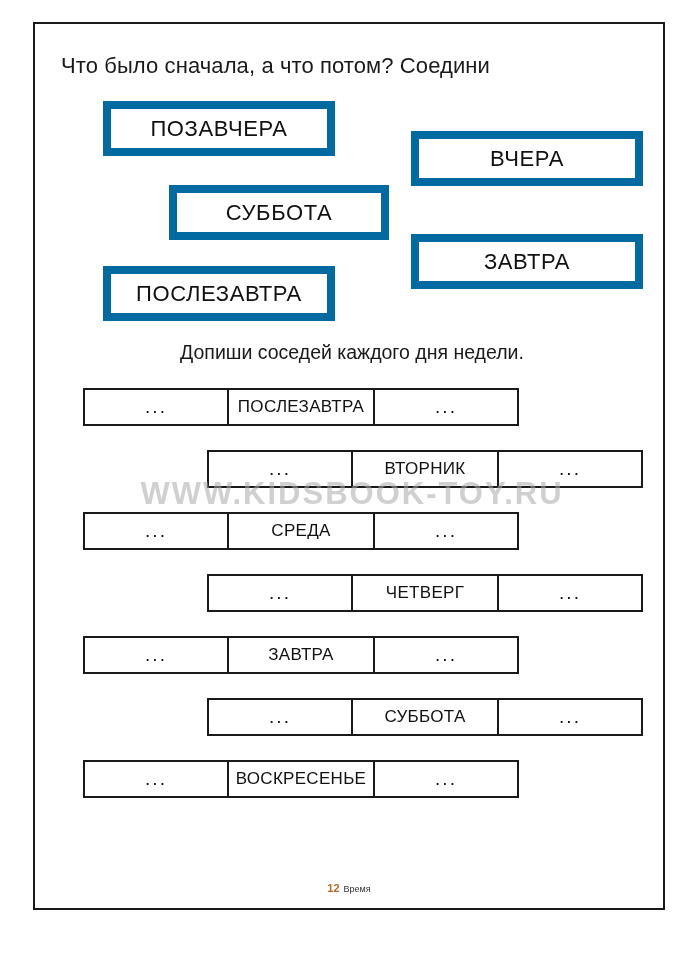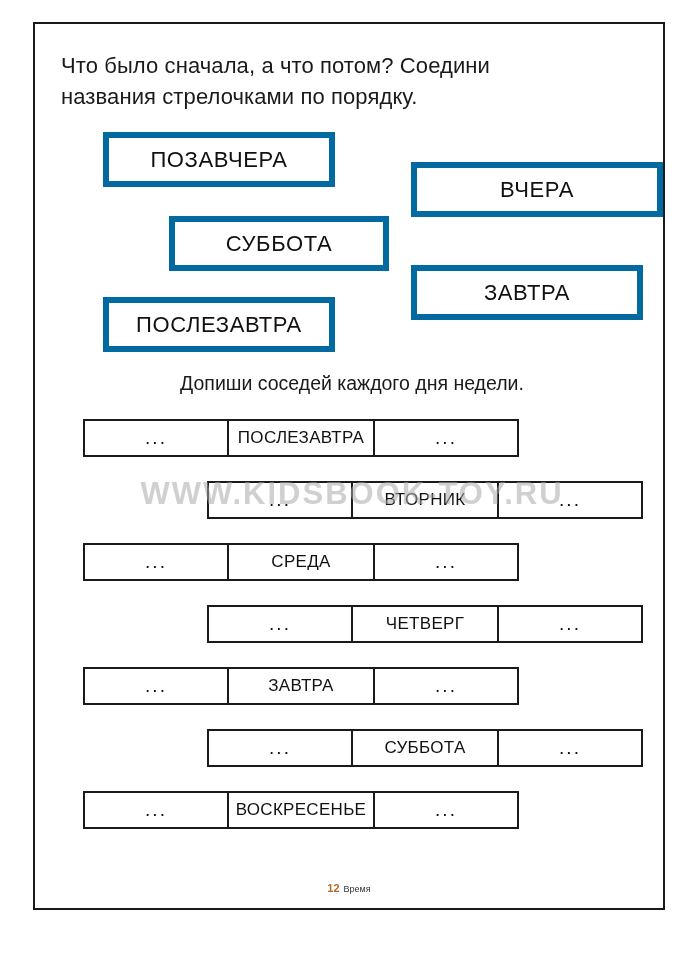--- a/index.html
+++ b/index.html
@@ -43,33 +43,33 @@
   .instruction span { display: block; }
 
   
   .words {
     position: relative;
     height: 240px;
     margin-top: 20px;
   }
   .wbox {
     position: absolute;
-    border: 6px solid #0369a1;
+    border: 8px solid #0369a1;
     box-sizing: border-box;
     display: flex;
     align-items: center;
     justify-content: center;
     background: #fff;
     font-size: 22px;
     letter-spacing: 0.6px;
     color: #111;
     white-space: nowrap;
   }
   .w0 { left: 44px;  top: 0px;   width: 232px; height: 55px; }
-  .w1 { left: 352px; top: 30px;  width: 252px; height: 55px; }
+  .w1 { left: 352px; top: 30px;  width: 232px; height: 55px; }
   .w2 { left: 110px; top: 84px;  width: 220px; height: 55px; }
   .w3 { left: 352px; top: 133px; width: 232px; height: 55px; justify-content: center; }
   .w4 { left: 44px;  top: 165px; width: 232px; height: 55px; }
 
   .subinstruction {
     font-size: 19.5px;
     color: #1a1a1a;
     text-align: center;
     margin: 0 0 4px 0;
     padding-left: 6px;
@@ -143,21 +143,20 @@
   }
 </style>
 </head>
 <body>
 
 <div class="page">
   <div class="inner">
 
     <p class="instruction">
       <span>Что было сначала, а что потом? Соедини</span>
-      <span>названия стрелочками по порядку.</span>
     </p>
 
     <div class="words">
       <div class="wbox w0">
         <span>ПОЗАВЧЕРА</span>
       </div>
       <div class="wbox w1">
         <span>ВЧЕРА</span>
       </div>
       <div class="wbox w2">

